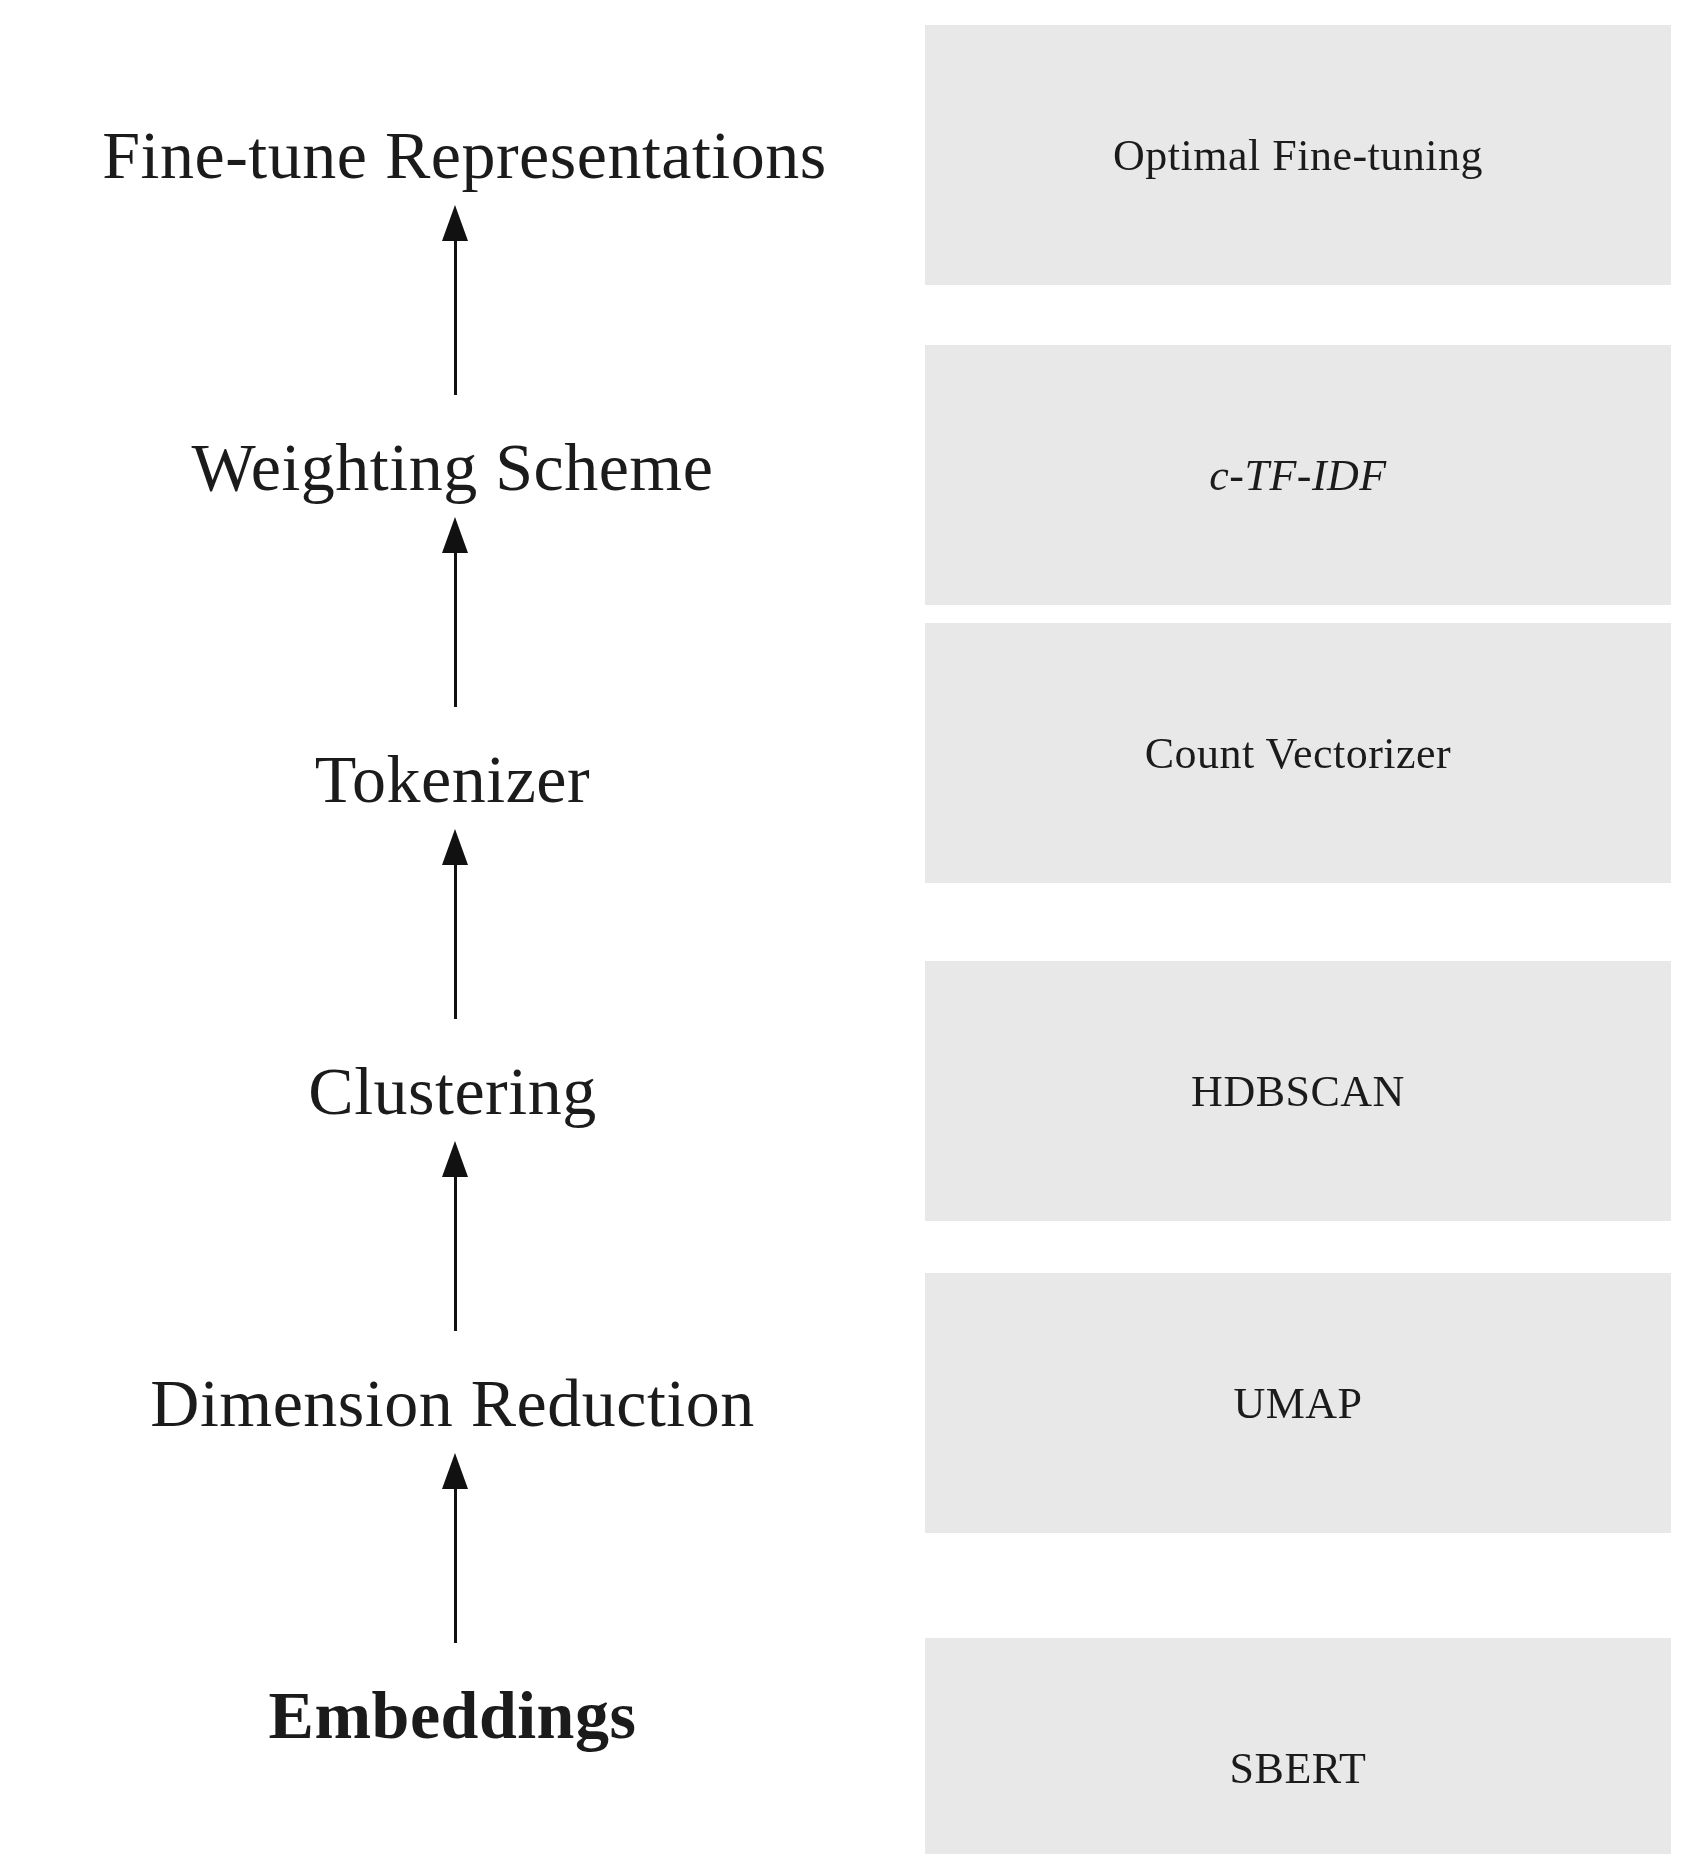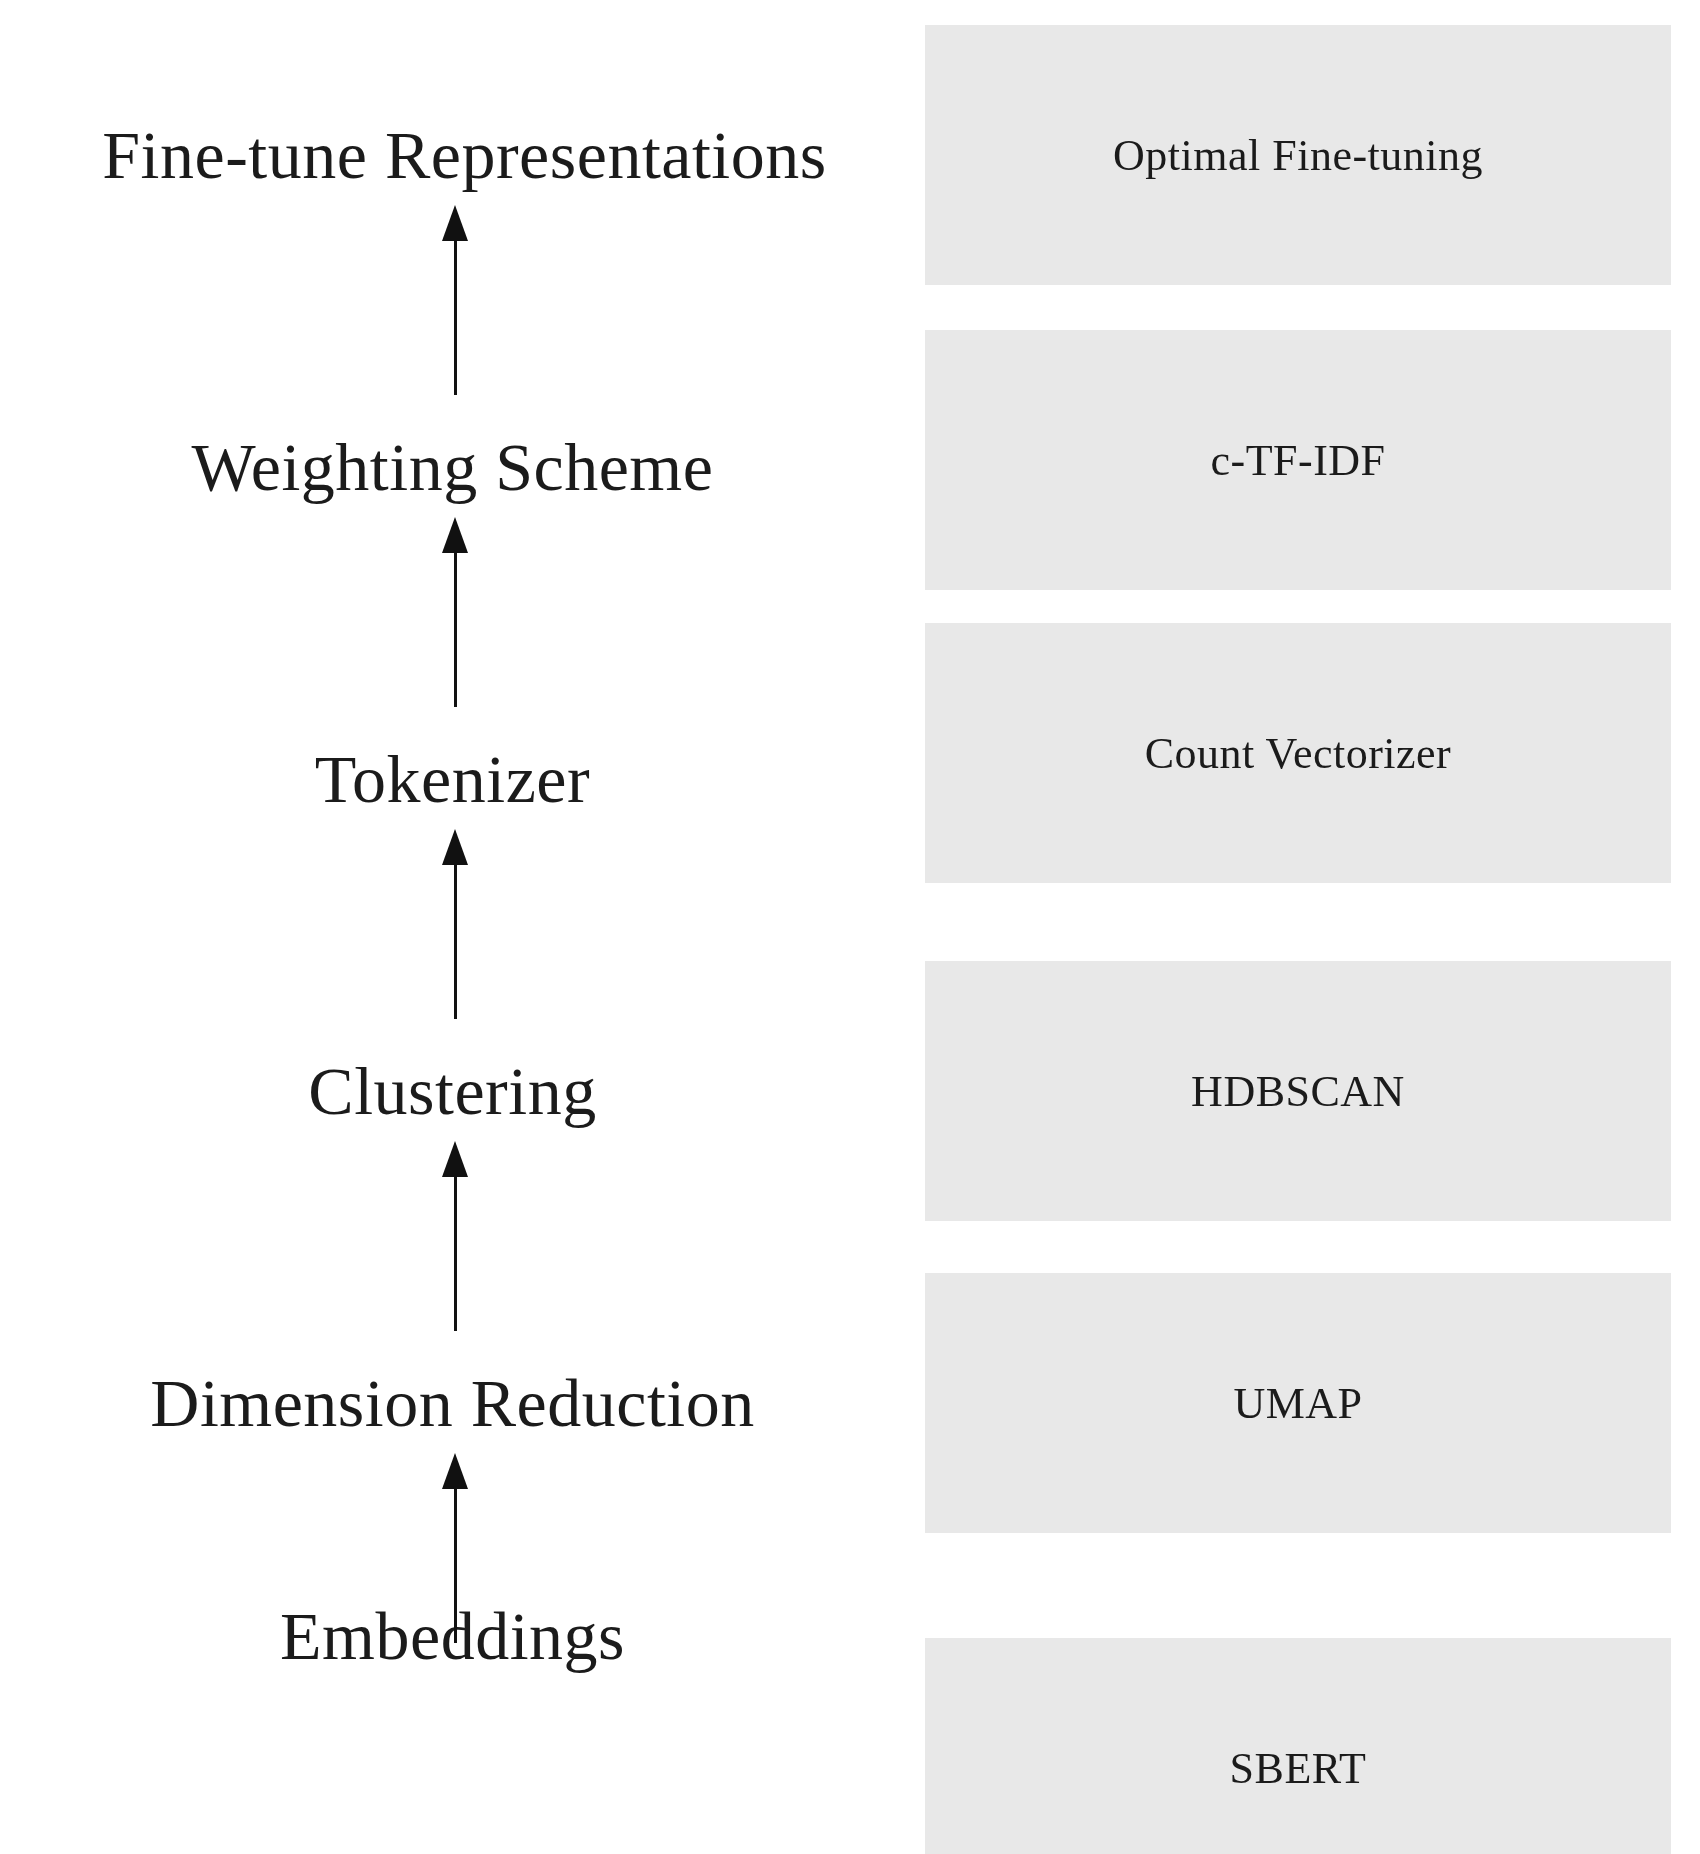--- a/index.html
+++ b/index.html
@@ -27,38 +27,38 @@
     text-align: center;
     font-size: 68px;
     letter-spacing: 0.5px;
     white-space: nowrap;
   }
   .stage-r0 { top: 110px; padding-left: 12px; }
   .stage-r1 { top: 422px; }
   .stage-r2 { top: 734px; }
   .stage-r3 { top: 1046px; }
   .stage-r4 { top: 1358px; }
-  .stage-r5 { top: 1591px; }
+  .stage-r5 { top: 1670px; font-weight: bold; }
 
   
   .method-box {
     position: absolute;
     left: 925px;
     width: 746px;
     height: 260px;
     background: #e8e8e8;
     display: flex;
     align-items: center;
     justify-content: center;
     font-size: 44px;
     letter-spacing: 0.5px;
     white-space: nowrap;
   }
   .box-r0 { top: 25px; }
-  .box-r1 { top: 330px; }
+  .box-r1 { top: 345px; font-style: italic; }
   .box-r2 { top: 623px; }
   .box-r3 { top: 961px; }
   .box-r4 { top: 1273px; }
   .box-r5 { top: 1638px; }
 
   
   .up-arrow {
     position: absolute;
     left: 440px;
     width: 30px;

